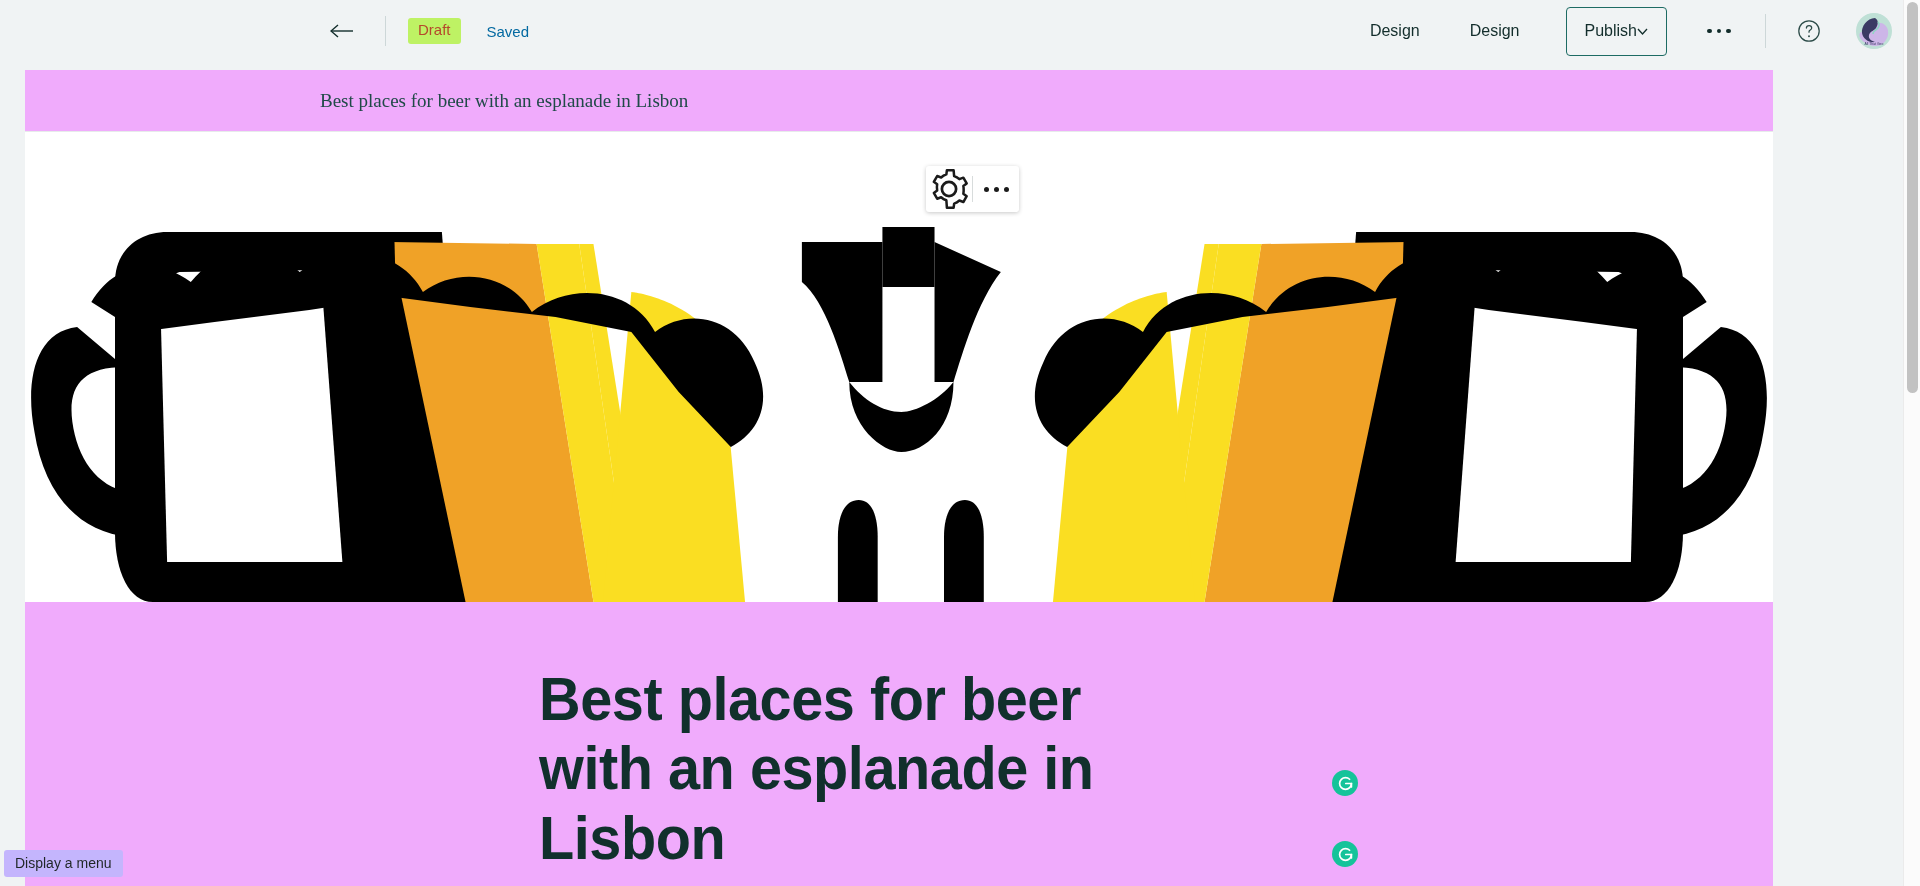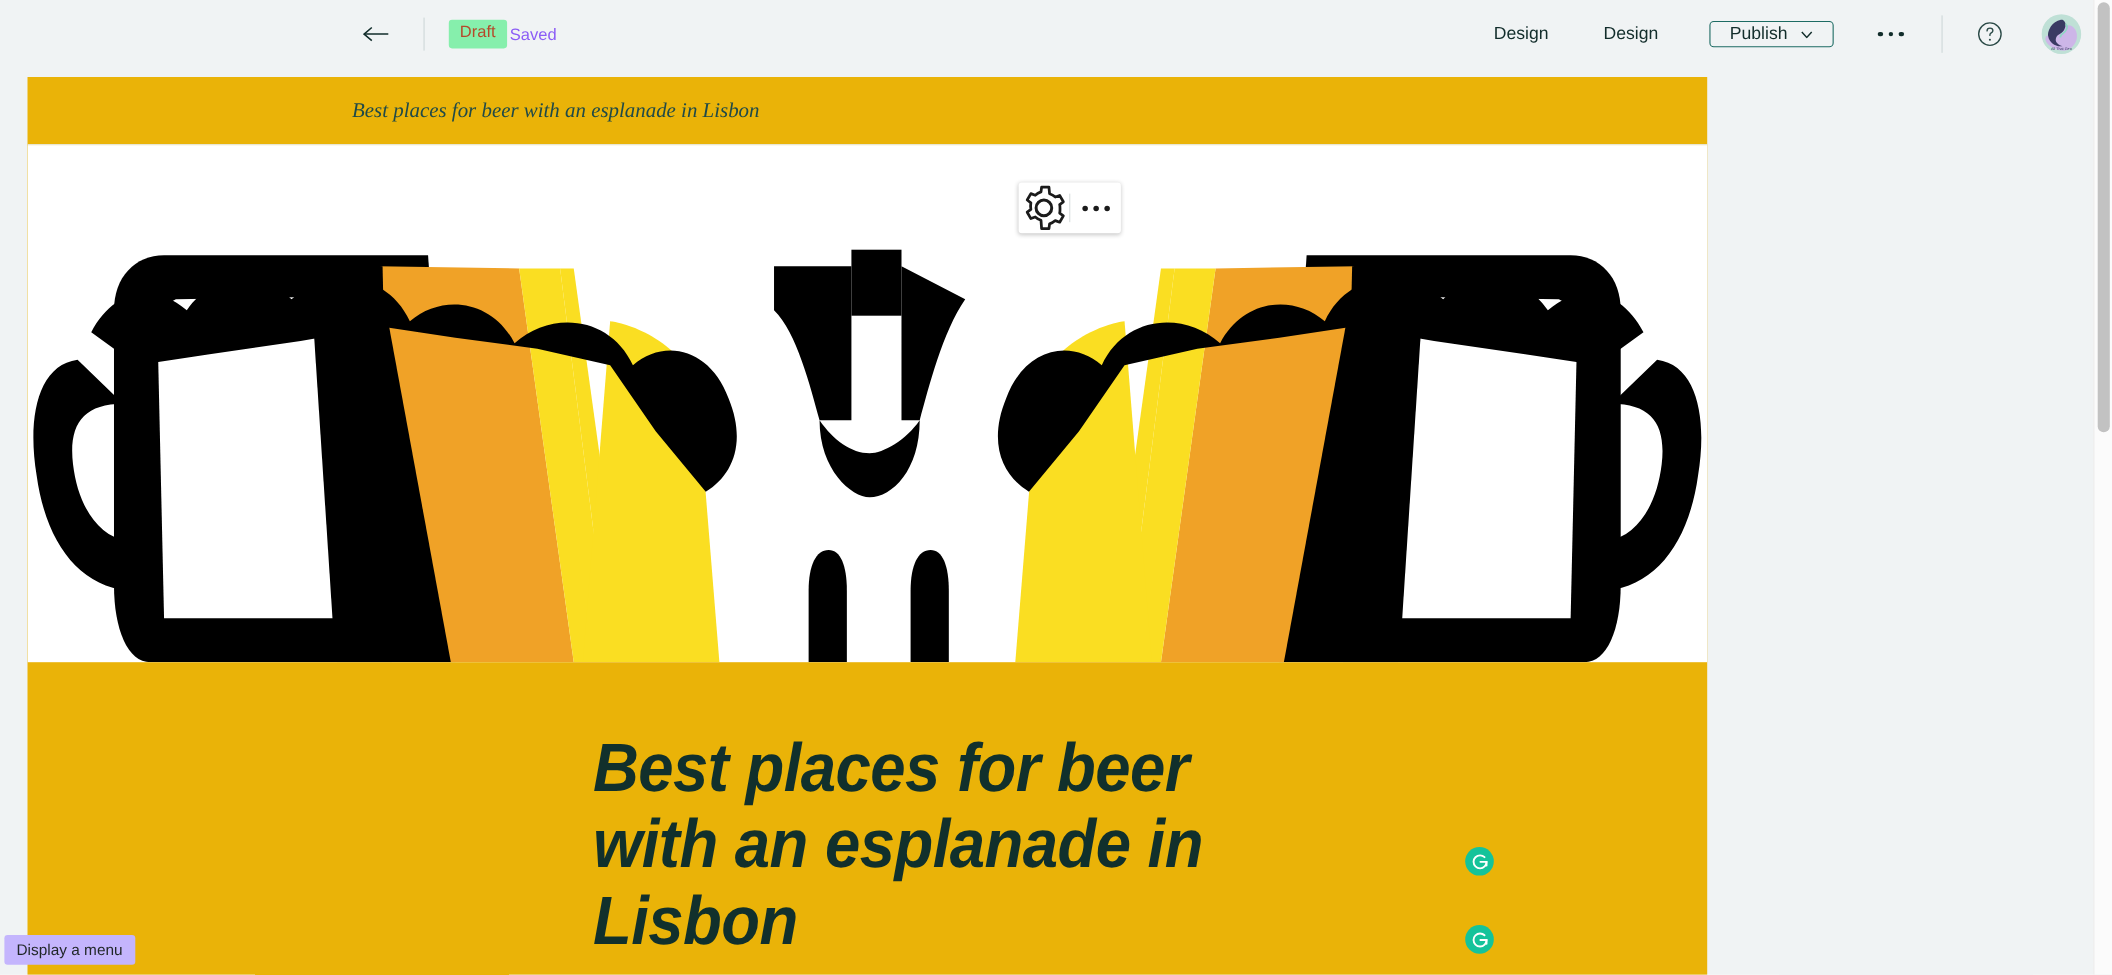--- a/index.html
+++ b/index.html
@@ -38,32 +38,32 @@
   .back-arrow svg { display: block; }
 
   .tb-divider {
     width: 1px;
     height: 30px;
     background: #cdd7d8;
     margin: 0 22px 0 26px;
   }
 
   .draft-badge {
-    background: #86efac;
+    background: #bef264;
     color: #b5492b;
     font-size: 15px;
     padding: 4px 10px 5px;
     border-radius: 3px;
     line-height: 1.1;
   }
 
   .saved-label {
-    color: #8b5cf6;
+    color: #0369a1;
     font-size: 15px;
-    margin-left: 3px;
+    margin-left: 26px;
   }
 
   .tb-right {
     margin-left: auto;
     display: flex;
     align-items: center;
     margin-right: 28px;
   }
 
   .tb-link {
@@ -76,25 +76,24 @@
   }
   .tb-link.preview { margin-left: 22px; }
 
   .publish-btn {
     margin-left: 32px;
     border: 1.5px solid #1d6b63;
     border-radius: 4px;
     color: #122d2b;
     background: transparent;
     font-size: 16px;
-    height: 24px;
+    height: 49px;
     padding: 0 18px;
     display: flex;
     align-items: center;
-    gap: 12px;
     cursor: pointer;
     font-family: "Liberation Sans", sans-serif;
   }
   .chev {
     width: 11px; height: 7px;
     display: block;
   }
 
   .dots-btn {
     margin-left: 32px;
@@ -133,25 +132,24 @@
     position: relative;
     background: #cfe6e0;
   }
   .avatar svg { display: block; }
 
   
   .canvas {
     position: absolute;
     left: 25px;
     top: 70px;
-    width: 1527px;
+    width: 1748px;
     height: 816px;
-    background: #eab308;
+    background: #f0abfc;
     overflow: hidden;
-    font-style: italic;
   }
 
   .crumbbar {
     height: 62px;
     border-bottom: 1px solid #e7ebeb;
     display: flex;
     align-items: center;
     padding-left: 295px;
   }
   .crumbtitle {

